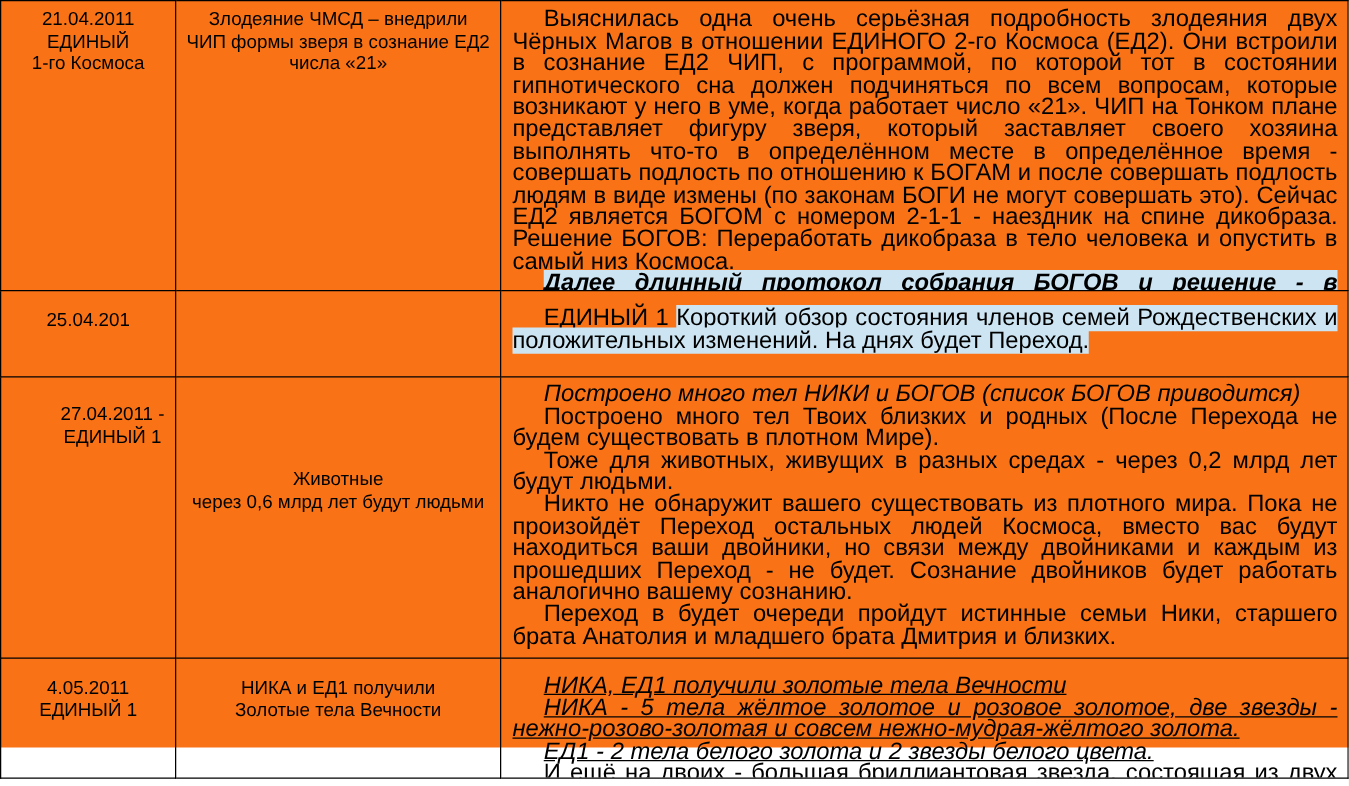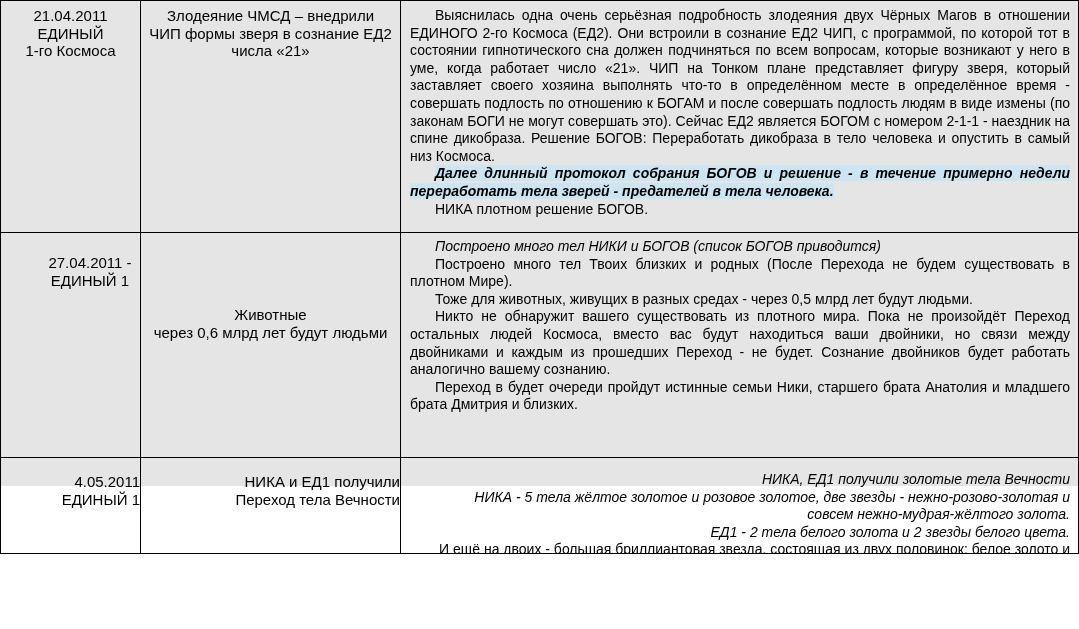--- a/index.html
+++ b/index.html
@@ -8,22 +8,22 @@
     background: #ffffff;
     width: 1079px;
     height: 629px;
     overflow: hidden;
     font-family: "Liberation Sans", sans-serif;
     color: #000000;
   }
   .page {
     position: relative;
     width: 1079px;
-    height: 486px;
-    background: #e5e5e5;
+    height: 598px;
+    background: #f97316;
   }
   table.doc-table {
     border-collapse: collapse;
     table-layout: fixed;
     width: 1078px;
     margin: 0;
   }
   td {
     border: 1px solid #000000;
     vertical-align: top;
@@ -38,49 +38,49 @@
   }
   
   .date-cell, .summary-cell {
     text-align: center;
     white-space: pre-line;
     font-size: 15px;
     line-height: 17.6px;
   }
   .entry-cell {
     text-align: justify;
-    font-size: 14px;
+    font-size: 19px;
     line-height: 17.6px;
     padding: 18px 8px 0 9px;
   }
   p.para {
     margin: 0;
     text-indent: 25px;
   }
   .bi { font-weight: bold; font-style: italic; }
   .it { font-style: italic; }
   .hl { background: #cde5f2; }
   .gap { margin-top: 18px; }
   
   .r1 .cell { height: 231px; }
   .r2 .cell { height: 68px; }
   .r3 .cell { height: 224px; }
-  .r4 .cell { height: 95px; text-align: right; }
+  .r4 .cell { height: 95px; }
   
   .r1 .date-cell    { padding-top: 6px; }
   .r1 .summary-cell { padding-top: 6px; }
   .r1 .entry-cell   { padding-top: 6px; }
   .r2 .date-cell    { padding-top: 15px; }
   .r2 .entry-cell   { padding-top: 13px; }
   .r3 .date-cell    { padding-top: 21px; margin-left: 39px; }
   .r3 .summary-cell { padding-top: 73px; }
   .r3 .entry-cell   { padding-top: 5px; }
   .r4 .date-cell    { padding-top: 15px; }
   .r4 .summary-cell { padding-top: 15px; }
-  .r4 .entry-cell   { padding-top: 13px; }
+  .r4 .entry-cell   { padding-top: 13px; text-decoration: underline; }
 </style>
 </head>
 <body>
 
 <div class="page">
   <table class="doc-table">
     <colgroup>
       <col class="c1">
         <col class="c2">
         <col class="c3">
@@ -100,49 +100,62 @@
       </td>
       <td>
         <div class="cell entry-cell">
           <p class="para">Выяснилась одна очень серьёзная подробность злодеяния двух Чёрных Магов в отношении ЕДИНОГО 2-го Космоса (ЕД2). Они встроили в сознание ЕД2 ЧИП, с программой, по которой тот в состоянии гипнотического сна должен подчиняться по всем вопросам, которые возникают у него в уме, когда работает число  «21». ЧИП на Тонком плане представляет фигуру зверя, который заставляет своего хозяина выполнять что-то в определённом месте в определённое время - совершать подлость по отношению к БОГАМ и после совершать подлость людям в виде измены (по законам БОГИ не могут совершать это). Сейчас ЕД2 является БОГОМ с номером 2-1-1 - наездник на спине дикобраза. Решение БОГОВ: Переработать дикобраза в тело человека и опустить в самый низ Космоса.</p>
           <p class="para bi"><span class="hl">Далее длинный протокол собрания БОГОВ и решение - в течение примерно недели переработать тела зверей - предателей в тела человека.</span></p>
           <p class="para">НИКА плотном решение БОГОВ.</p>
         </div>
       </td>
     </tr>
 
+    <tr class="r2">
+      <td>
+        <div class="cell date-cell">25.04.201</div>
+      </td>
+      <td>
+        <div class="cell summary-cell"></div>
+      </td>
+      <td>
+        <div class="cell entry-cell">
+          <p class="para"><span>ЕДИНЫЙ 1 </span><span class="hl">Короткий обзор состояния членов семей Рождественских и положительных изменений. На днях будет Переход.</span></p>
+        </div>
+      </td>
+    </tr>
 
     <tr class="r3">
       <td>
         <div class="cell date-cell">27.04.2011 -
 ЕДИНЫЙ 1</div>
       </td>
       <td>
         <div class="cell summary-cell">Животные
 через 0,6 млрд лет будут людьми</div>
       </td>
       <td>
         <div class="cell entry-cell">
           <p class="para it">Построено много тел НИКИ и БОГОВ (список БОГОВ приводится)</p>
           <p class="para">Построено много тел Твоих близких и родных (После Перехода не будем существовать в плотном Мире).</p>
-          <p class="para gap">Тоже для животных, живущих в разных средах - через 0,5 млрд лет будут людьми.</p>
+          <p class="para gap">Тоже для животных, живущих в разных средах - через 0,2 млрд лет будут людьми.</p>
           <p class="para">Никто не обнаружит вашего существовать из плотного мира. Пока не произойдёт Переход остальных людей Космоса, вместо вас будут находиться ваши двойники, но связи между двойниками и каждым из прошедших Переход - не будет. Сознание двойников будет работать аналогично вашему сознанию.</p>
           <p class="para">Переход в будет очереди пройдут истинные семьи Ники, старшего брата Анатолия и младшего брата Дмитрия и близких.</p>
         </div>
       </td>
     </tr>
 
     <tr class="r4">
       <td>
         <div class="cell date-cell">4.05.2011
 ЕДИНЫЙ 1</div>
       </td>
       <td>
         <div class="cell summary-cell">НИКА и ЕД1 получили
-Переход тела Вечности</div>
+Золотые тела Вечности</div>
       </td>
       <td>
         <div class="cell entry-cell">
           <p class="para it">НИКА, ЕД1 получили золотые тела Вечности</p>
           <p class="para it">НИКА - 5 тела жёлтое золотое и розовое золотое, две звезды - нежно-розово-золотая и совсем нежно-мудрая-жёлтого золота.</p>
           <p class="para it">ЕД1 - 2 тела белого золота  и 2 звезды белого цвета.</p>
           <p class="para">И ещё на двоих - большая бриллиантовая звезда, состоящая из двух половинок: белое золото и</p>
         </div>
       </td>
     </tr>

